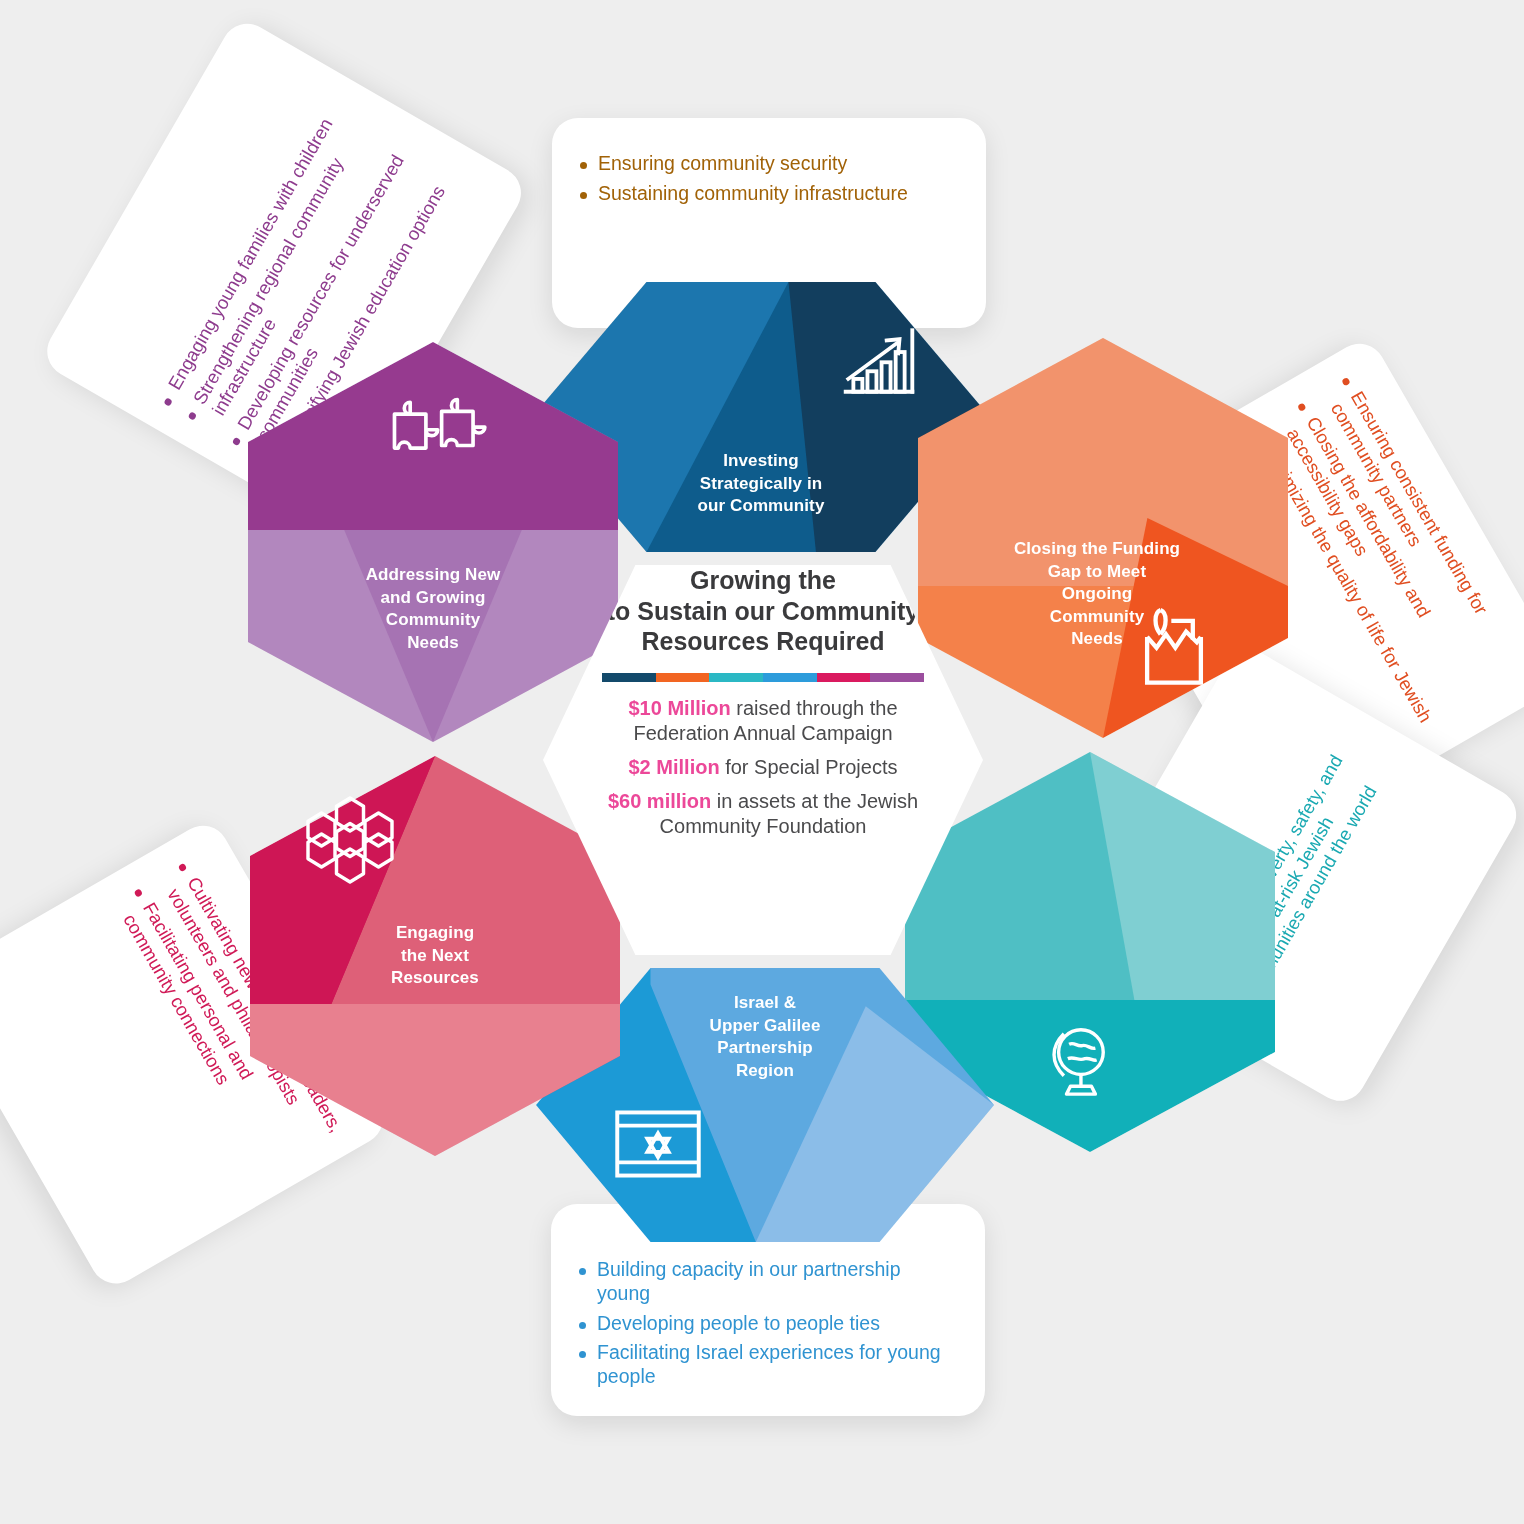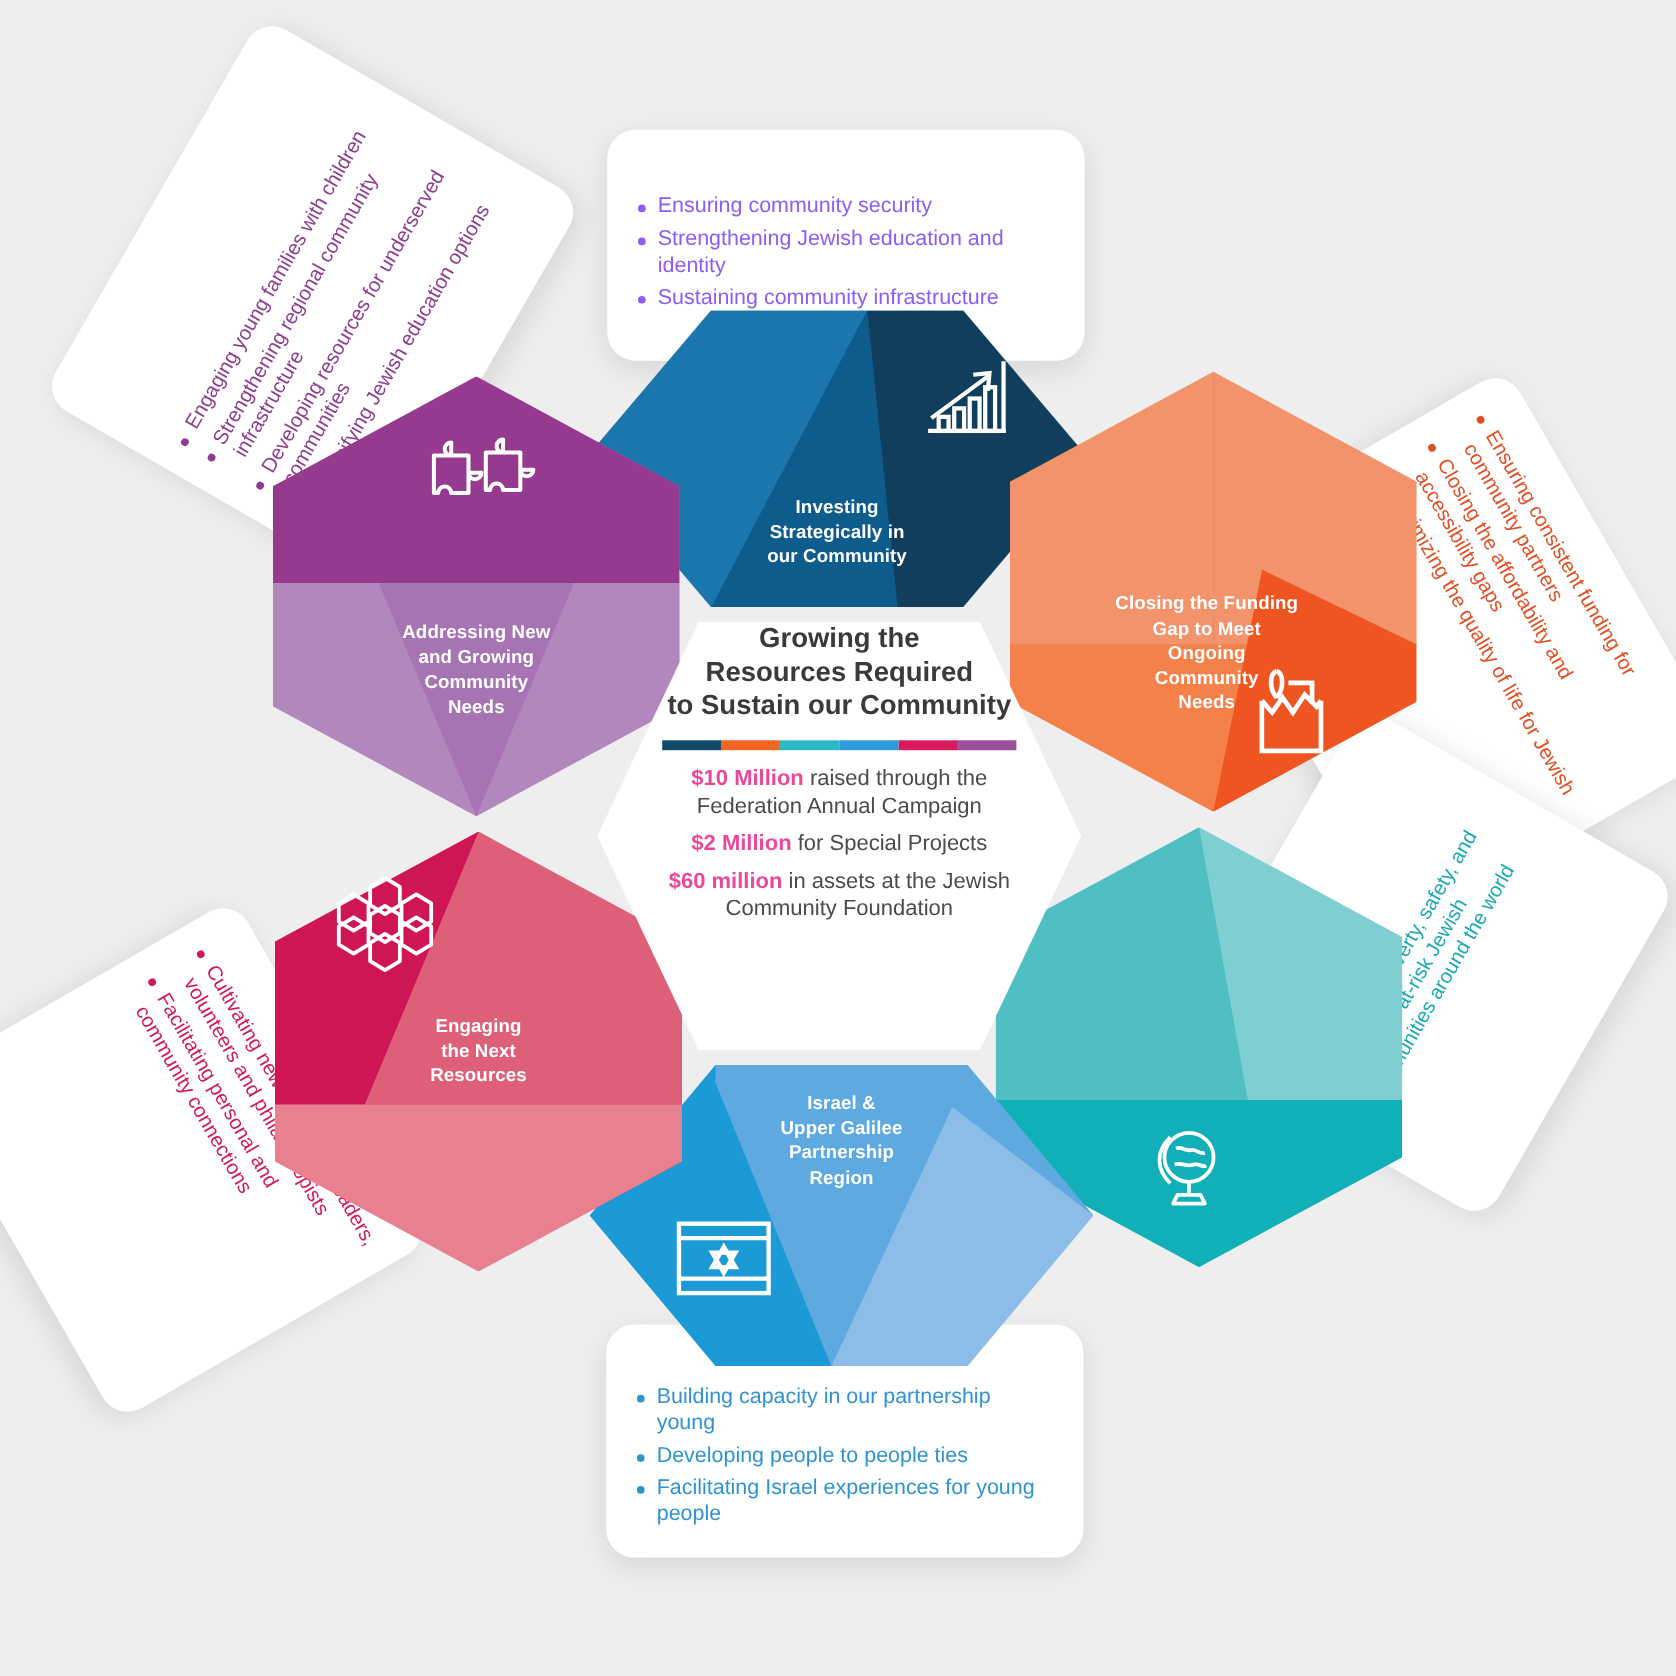--- a/index.html
+++ b/index.html
@@ -94,23 +94,22 @@
     margin-bottom:9px;
   }
   .center-line b{color:#ec4899;}
 </style>
 </head>
 <body>
 
 <div id="stage">
 
   <div class="card" style="left:552px;top:118px;width:434px;height:210px;padding:34px 30px 0 24px;">
-    <ul style="color:#8b5cf6;font-size:19.5px;margin-top:24px;">
+    <ul style="color:#a16207;font-size:19.5px;">
       <li>Ensuring community security</li>
-      <li>Strengthening Jewish education and identity</li>
       <li>Sustaining community infrastructure</li>
     </ul>
   </div>
 
   <div class="card" style="left:1110px;top:268px;width:400px;height:330px;padding:30px 26px 0 22px;
               transform:rotate(60deg);transform-origin:18% 78%;">
     <ul style="color:#E04E21;font-size:18.5px;">
       <li>Ensuring consistent funding for community partners</li>
       <li>Closing the affordability and accessibility gaps</li>
       <li>Maximizing the quality of life for Jewish seniors</li>
@@ -287,22 +286,22 @@
       <div>Addressing New</div>
       <div>and Growing</div>
       <div>Community</div>
       <div>Needs</div>
     </div>
   </div>
 
   <div id="center-hex">
     <div id="center-title">
       <div>Growing the</div>
+      <div>to Sustain our Community</div>
       <div>Resources Required</div>
-      <div>to Sustain our Community</div>
     </div>
     <div id="center-bar">
         <span style="background: rgb(19, 74, 107);"></span>
         <span style="background: rgb(242, 101, 34);"></span>
         <span style="background: rgb(43, 184, 196);"></span>
         <span style="background: rgb(45, 156, 219);"></span>
         <span style="background: rgb(218, 26, 95);"></span>
         <span style="background: rgb(155, 78, 158);"></span>
       </div>
     <div id="center-stats" style="width:100%;">

